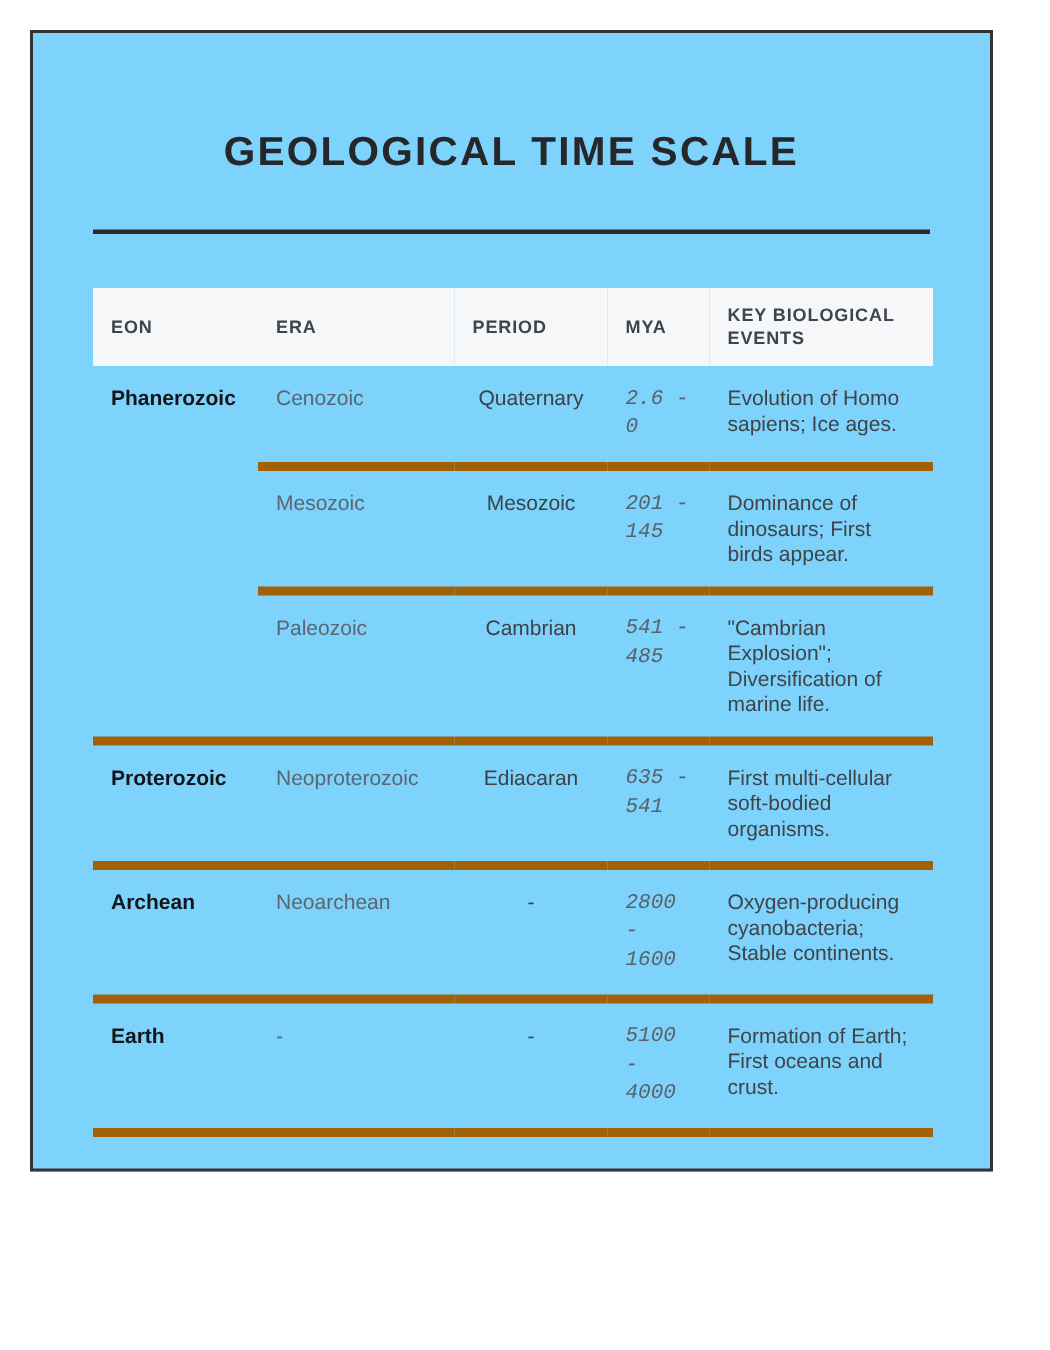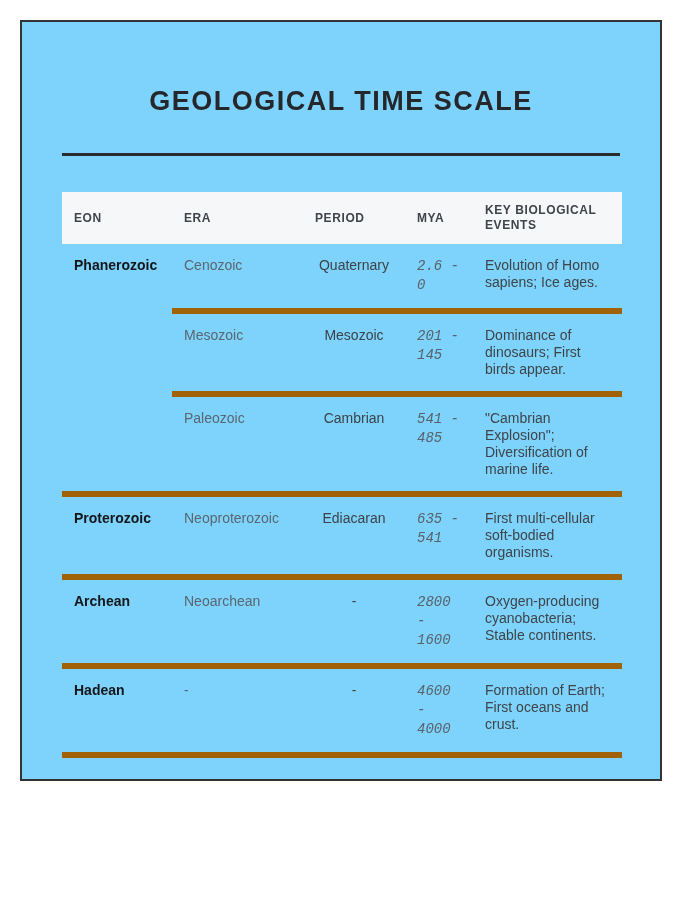--- a/index.html
+++ b/index.html
@@ -154,23 +154,23 @@
             <td class="events">First multi-cellular soft-bodied organisms.</td>
           </tr>
           <tr>
             <td class="eon" rowspan="1">Archean</td>
             <td class="era">Neoarchean</td>
             <td class="period">-</td>
             <td class="mya">2800 - 1600</td>
             <td class="events">Oxygen-producing cyanobacteria; Stable continents.</td>
           </tr>
           <tr>
-            <td class="eon" rowspan="1">Hadean</td>
+            <td class="eon" rowspan="1">Earth</td>
             <td class="era">-</td>
             <td class="period">-</td>
-            <td class="mya">4600 - 4000</td>
+            <td class="mya">5100 - 4000</td>
             <td class="events">Formation of Earth; First oceans and crust.</td>
           </tr>
         </tbody>
     </table>
 
   </div>
 </div>
 
 </body></html>

